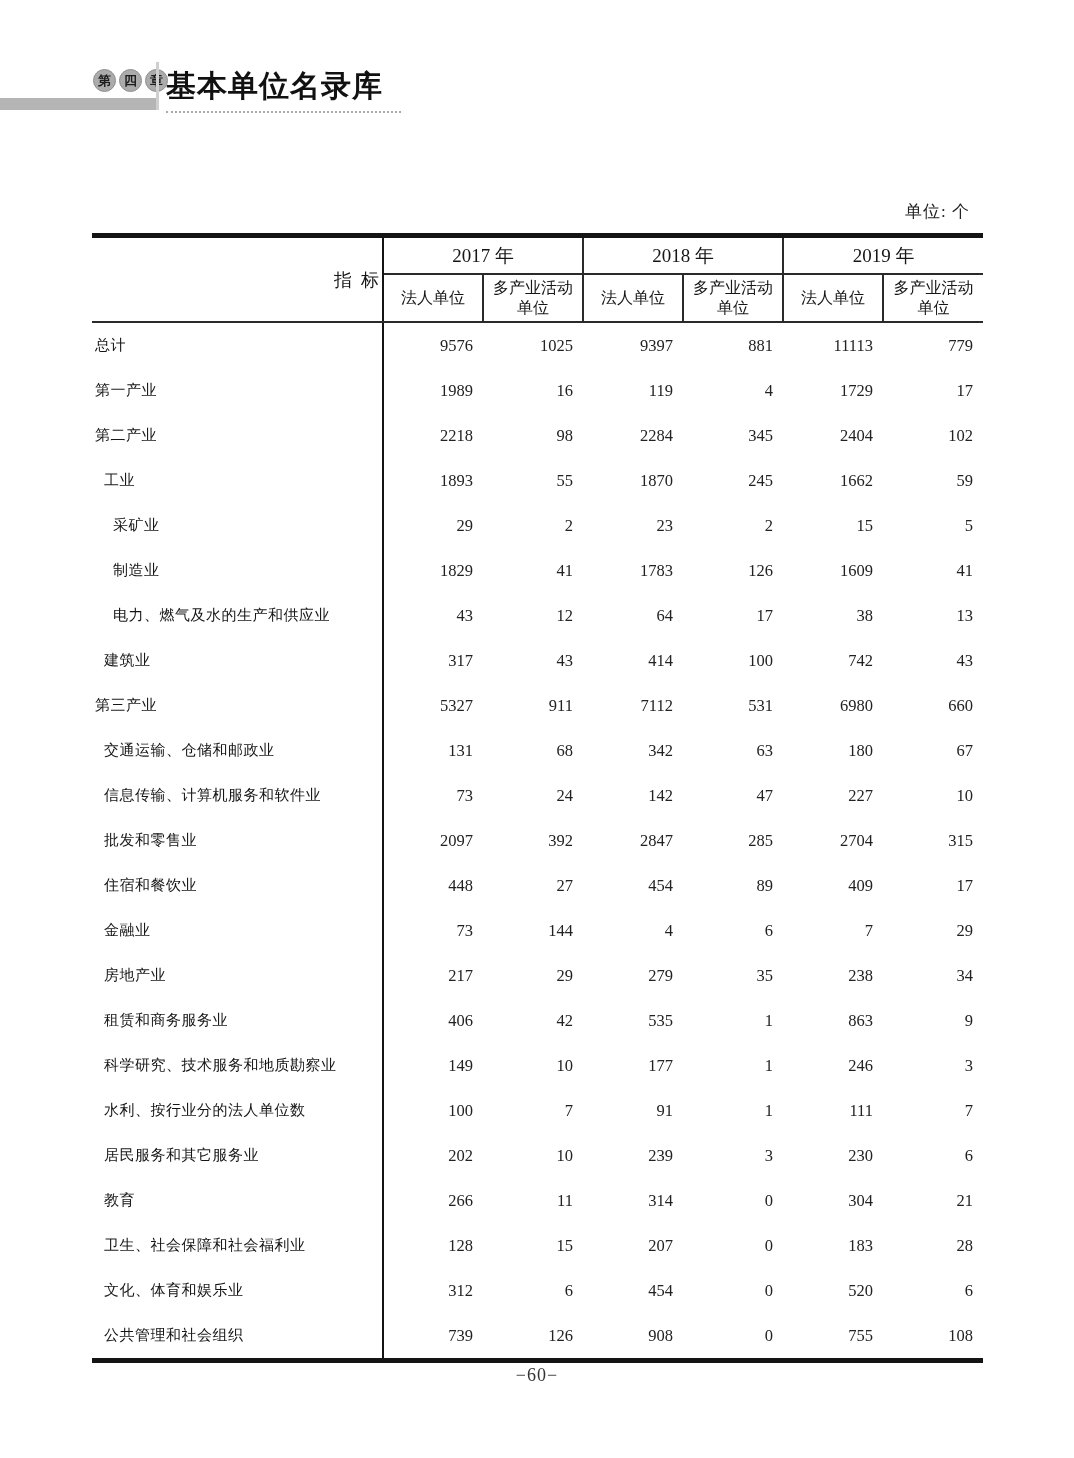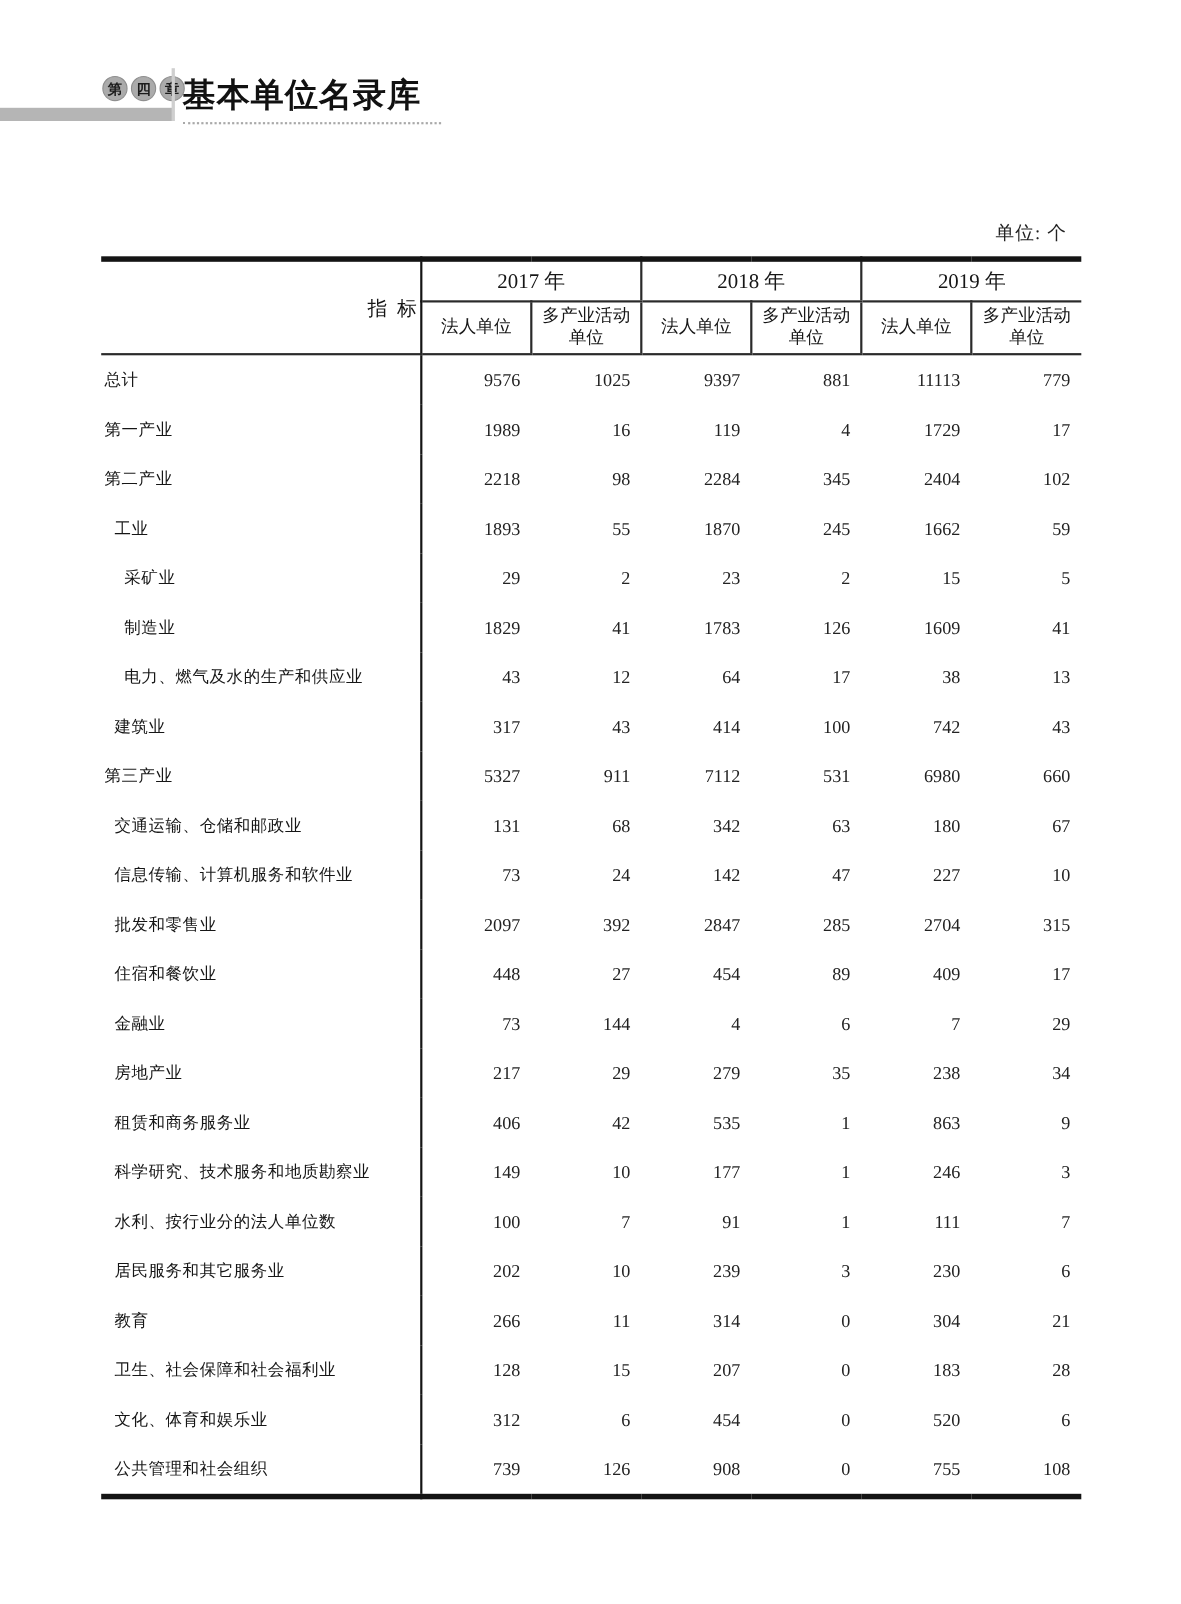--- a/index.html
+++ b/index.html
@@ -324,14 +324,15 @@
           <td class="num">739</td>
           <td class="num">126</td>
           <td class="num">908</td>
           <td class="num">0</td>
           <td class="num">755</td>
           <td class="num">108</td>
         </tr>
       </tbody>
   </table>
 
+  <div class="page-number">−60−</div>
 
 </div>
 
 </body></html>

